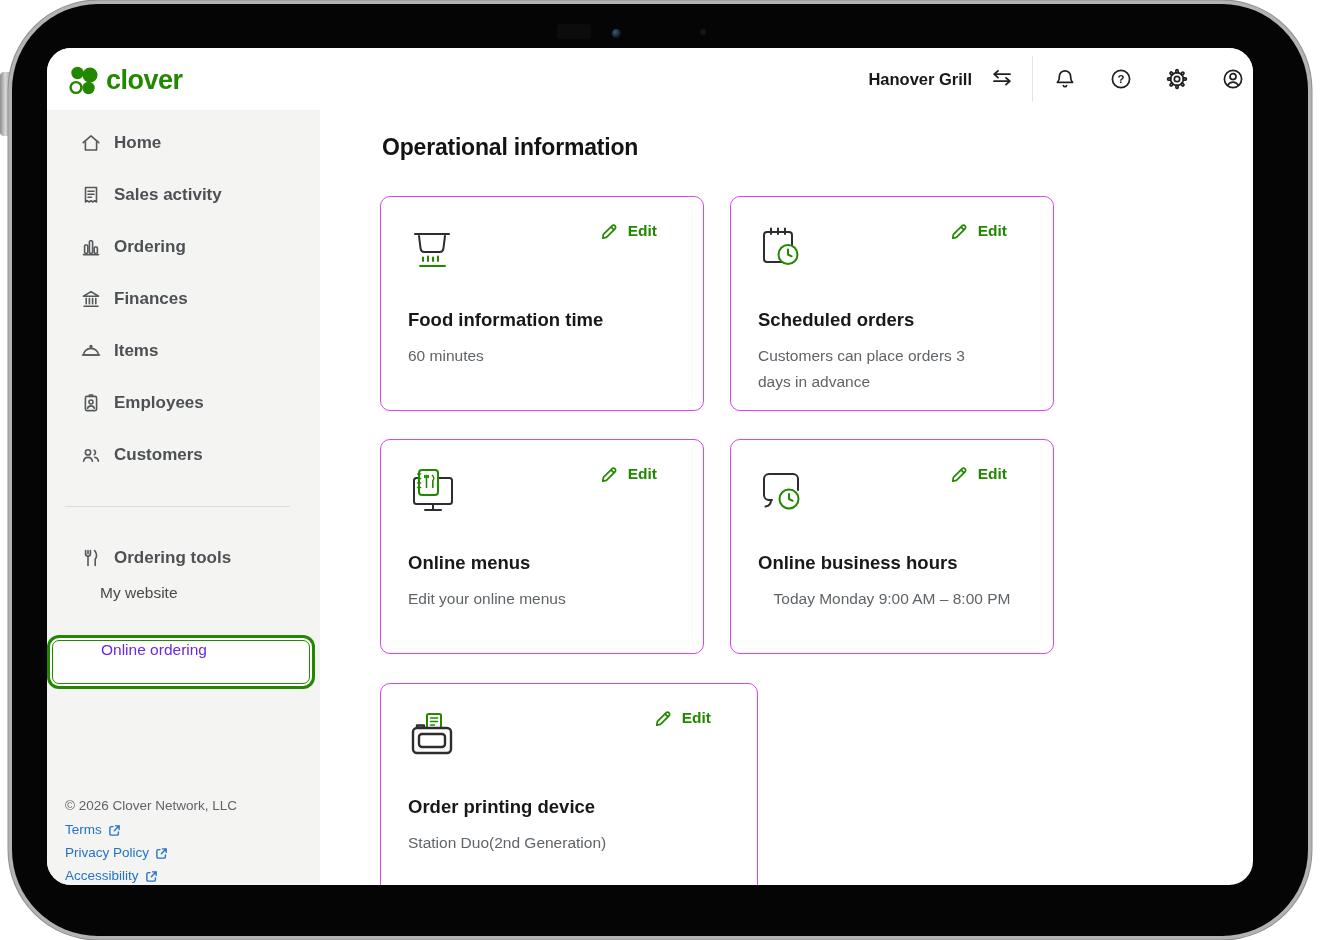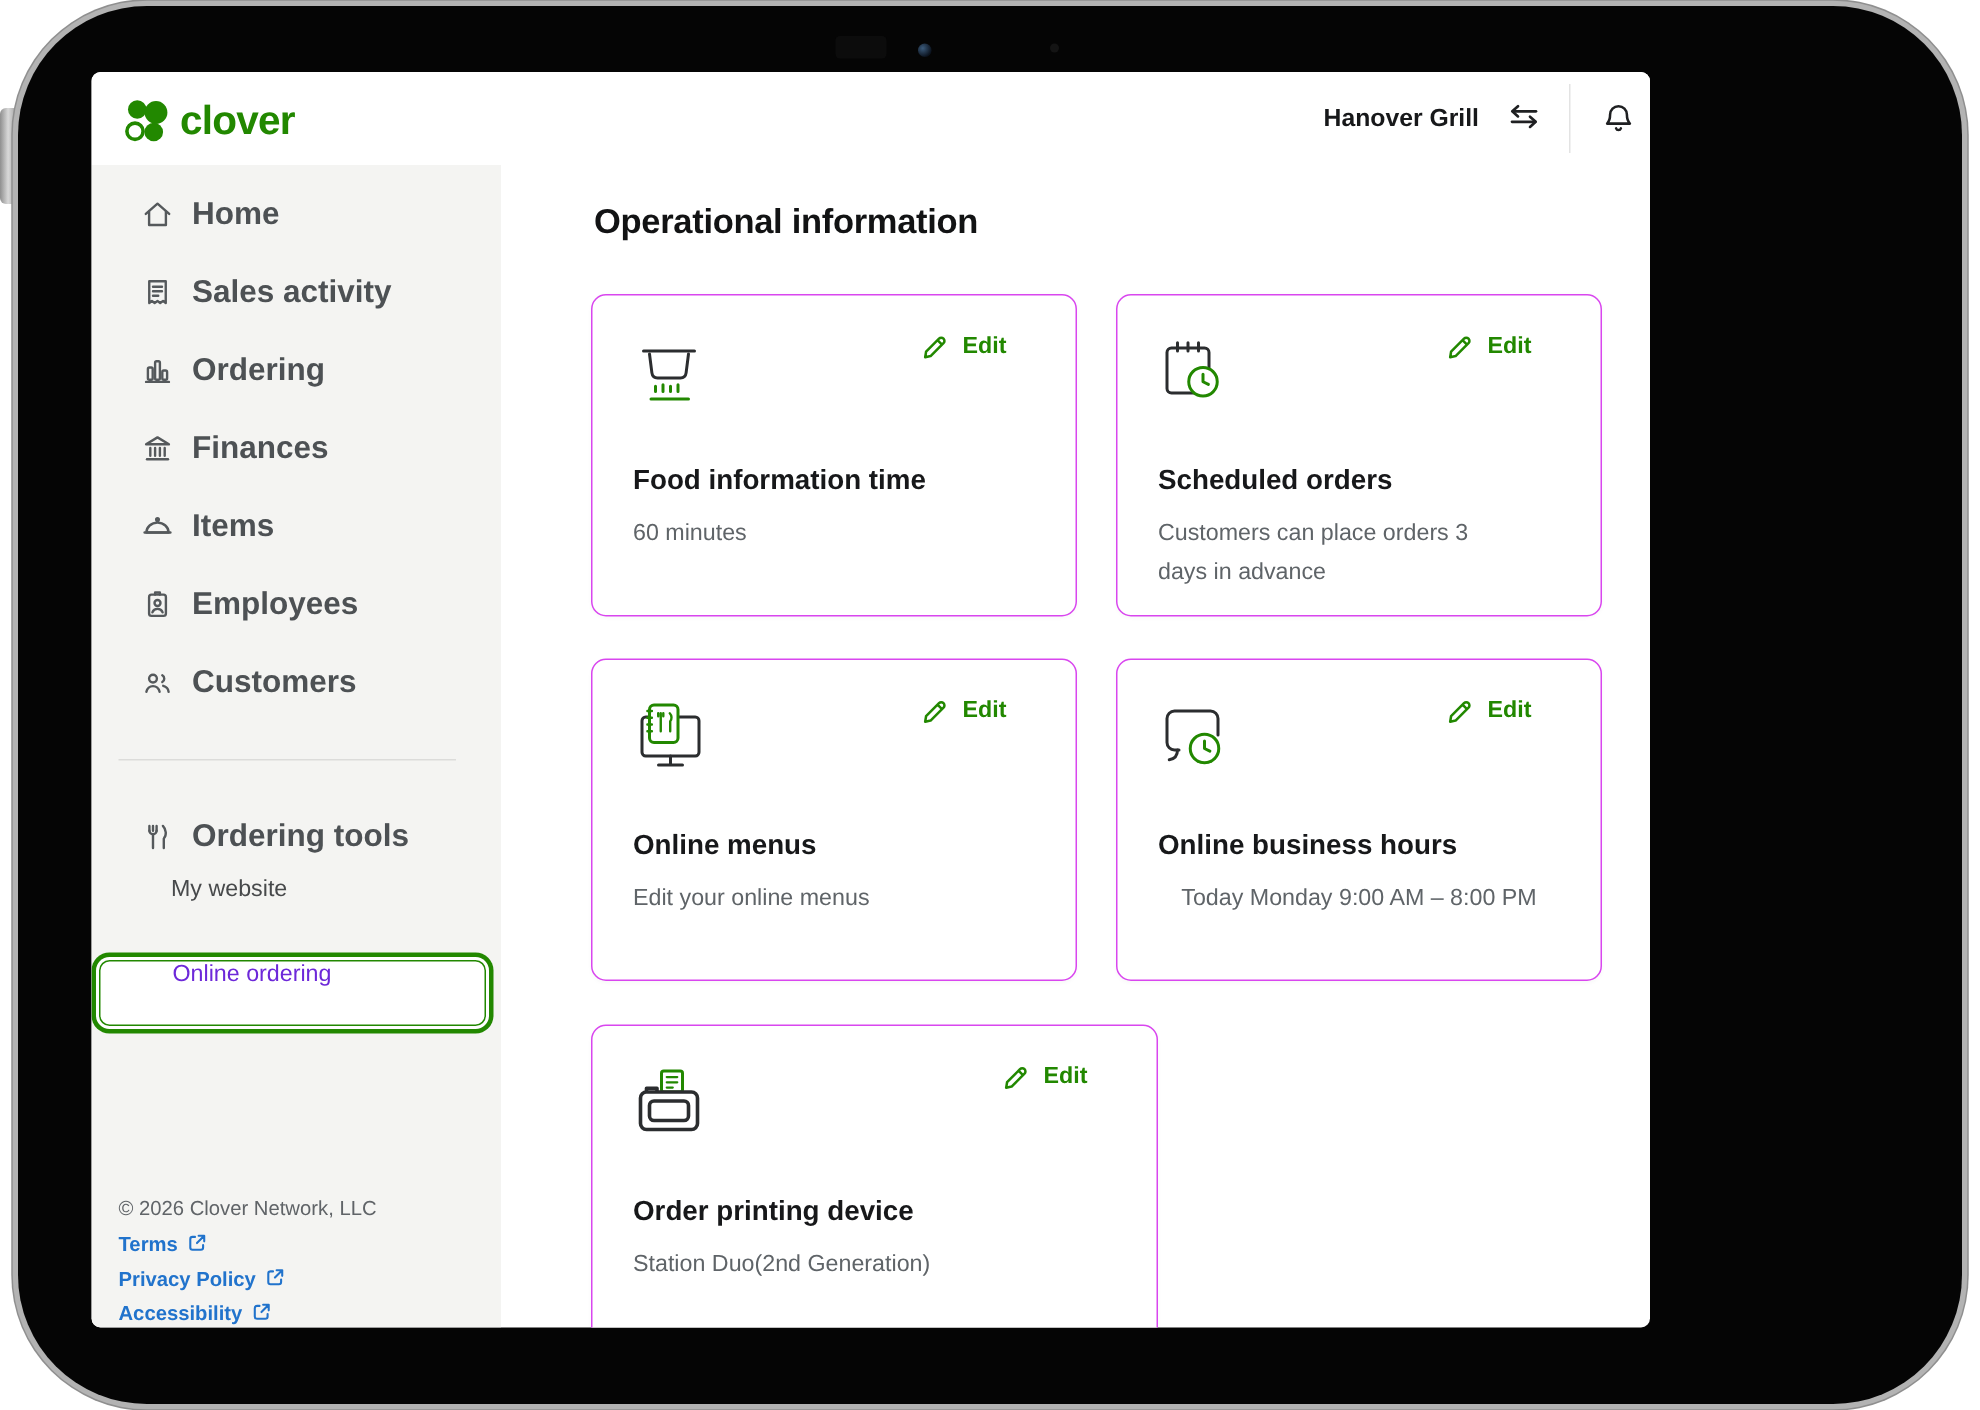--- a/index.html
+++ b/index.html
@@ -10,47 +10,47 @@
   .side-button { position:absolute; left:0; top:72px; width:12px; height:64px; border-radius:4px 0 0 4px;
     background:linear-gradient(90deg,#8f8f8f,#d8d8d8 45%,#9a9a9a); }
   .tablet-frame { position:absolute; left:12px; top:4px; width:1296px; height:932px; border-radius:86px;
     background:#050505; box-shadow:0 0 0 3.5px #b3b3b3, 0 0 0 4.5px #8f8f8f; }
   .camera-dot { position:absolute; left:600px; top:25px; width:9px; height:9px; border-radius:50%;
     background:radial-gradient(circle at 35% 35%, #3b5a7a, #0c1420 70%); }
   .sensor-dot { position:absolute; left:688px; top:25px; width:6px; height:6px; border-radius:50%; background:#141414; }
   .sensor-bar { position:absolute; left:545px; top:20px; width:34px; height:15px; border-radius:3px; background:#0c0c0c; }
 
   
-  .screen { position:absolute; left:61px; top:48px; width:1039px; height:837px; border-radius:6px;
+  .screen { position:absolute; left:47px; top:48px; width:1206px; height:837px; border-radius:24px;
     background:#ffffff; overflow:hidden; }
 
   
   .app-header { position:absolute; left:0; top:0; width:1206px; height:62px; background:#fff; }
   .logo { position:absolute; left:18px; top:14px; height:36px; display:flex; align-items:center; gap:5px; }
   .logo-word { font-size:27px; font-weight:bold; color:#228800; letter-spacing:-0.5px; }
   .header-right { position:absolute; right:8px; top:0; height:62px; display:flex; align-items:center; }
   .merchant-name { font-size:16.5px; font-weight:bold; color:#17181a; margin-right:18px; cursor:pointer; }
   .hicon { width:24px; height:24px; display:block; cursor:pointer; }
   .hgap { width:32px; }
   .header-divider { width:1px; height:46px; background:#e3e3e3; margin:0 20px 0 18px; }
 
   
   .sidebar { position:absolute; left:0; top:62px; width:273px; height:775px; background:#f4f4f2; }
   .nav-item { position:absolute; left:0; width:273px; height:52px; display:flex; align-items:center; cursor:pointer; }
   .nav-item .ic { margin-left:33px; width:22px; height:22px; flex:none; }
-  .nav-item .lbl { margin-left:12px; font-size:21px; font-weight:bold; color:#4d5154; }
+  .nav-item .lbl { margin-left:12px; font-size:17px; font-weight:bold; color:#4d5154; }
   .sidebar-divider { position:absolute; left:18px; top:396px; width:225px; height:1px; background:#dcdcda; }
   .subitem { position:absolute; left:0; width:273px; height:52px; display:flex; align-items:flex-start; cursor:pointer; }
   .subitem .lbl { margin-left:53px; font-size:15.5px; color:#47494b; }
   .subitem.selected { left:5px; width:258px; height:44px; top:530px; background:#fff;
     border:1px solid #228800; border-radius:7px; box-shadow:0 0 0 2px #fff, 0 0 0 5px #228800; }
   .subitem.selected .lbl { margin-left:48px; color:#6d28d9; }
   .sidebar-footer { position:absolute; left:18px; top:688px; width:240px; }
   .copyright { font-size:13.5px; color:#606468; margin-bottom:9px; }
-  .foot-link { display:flex; align-items:flex-start; gap:6px; font-size:13.5px; font-weight:bold;
+  .foot-link { display:flex; align-items:flex-end; gap:6px; font-size:13.5px; font-weight:normal;
     color:#2173cc; margin-bottom:8px; cursor:pointer; }
 
   
   .page-title { position:absolute; left:335px; top:86px; font-size:23px; font-weight:bold; color:#121314; letter-spacing:-0.2px;text-align:right; }
   .card { position:absolute; background:#fff; border:1px solid #d946ef; border-radius:10px;
     box-shadow:0 1px 3px rgba(0,0,0,0.03); width:324px; height:215px; }
   .card-1 { left:333px; top:148px; }
   .card-2 { left:683px; top:148px; }
   .card-3 { left:333px; top:391px; }
   .card-4 { left:683px; top:391px; }

